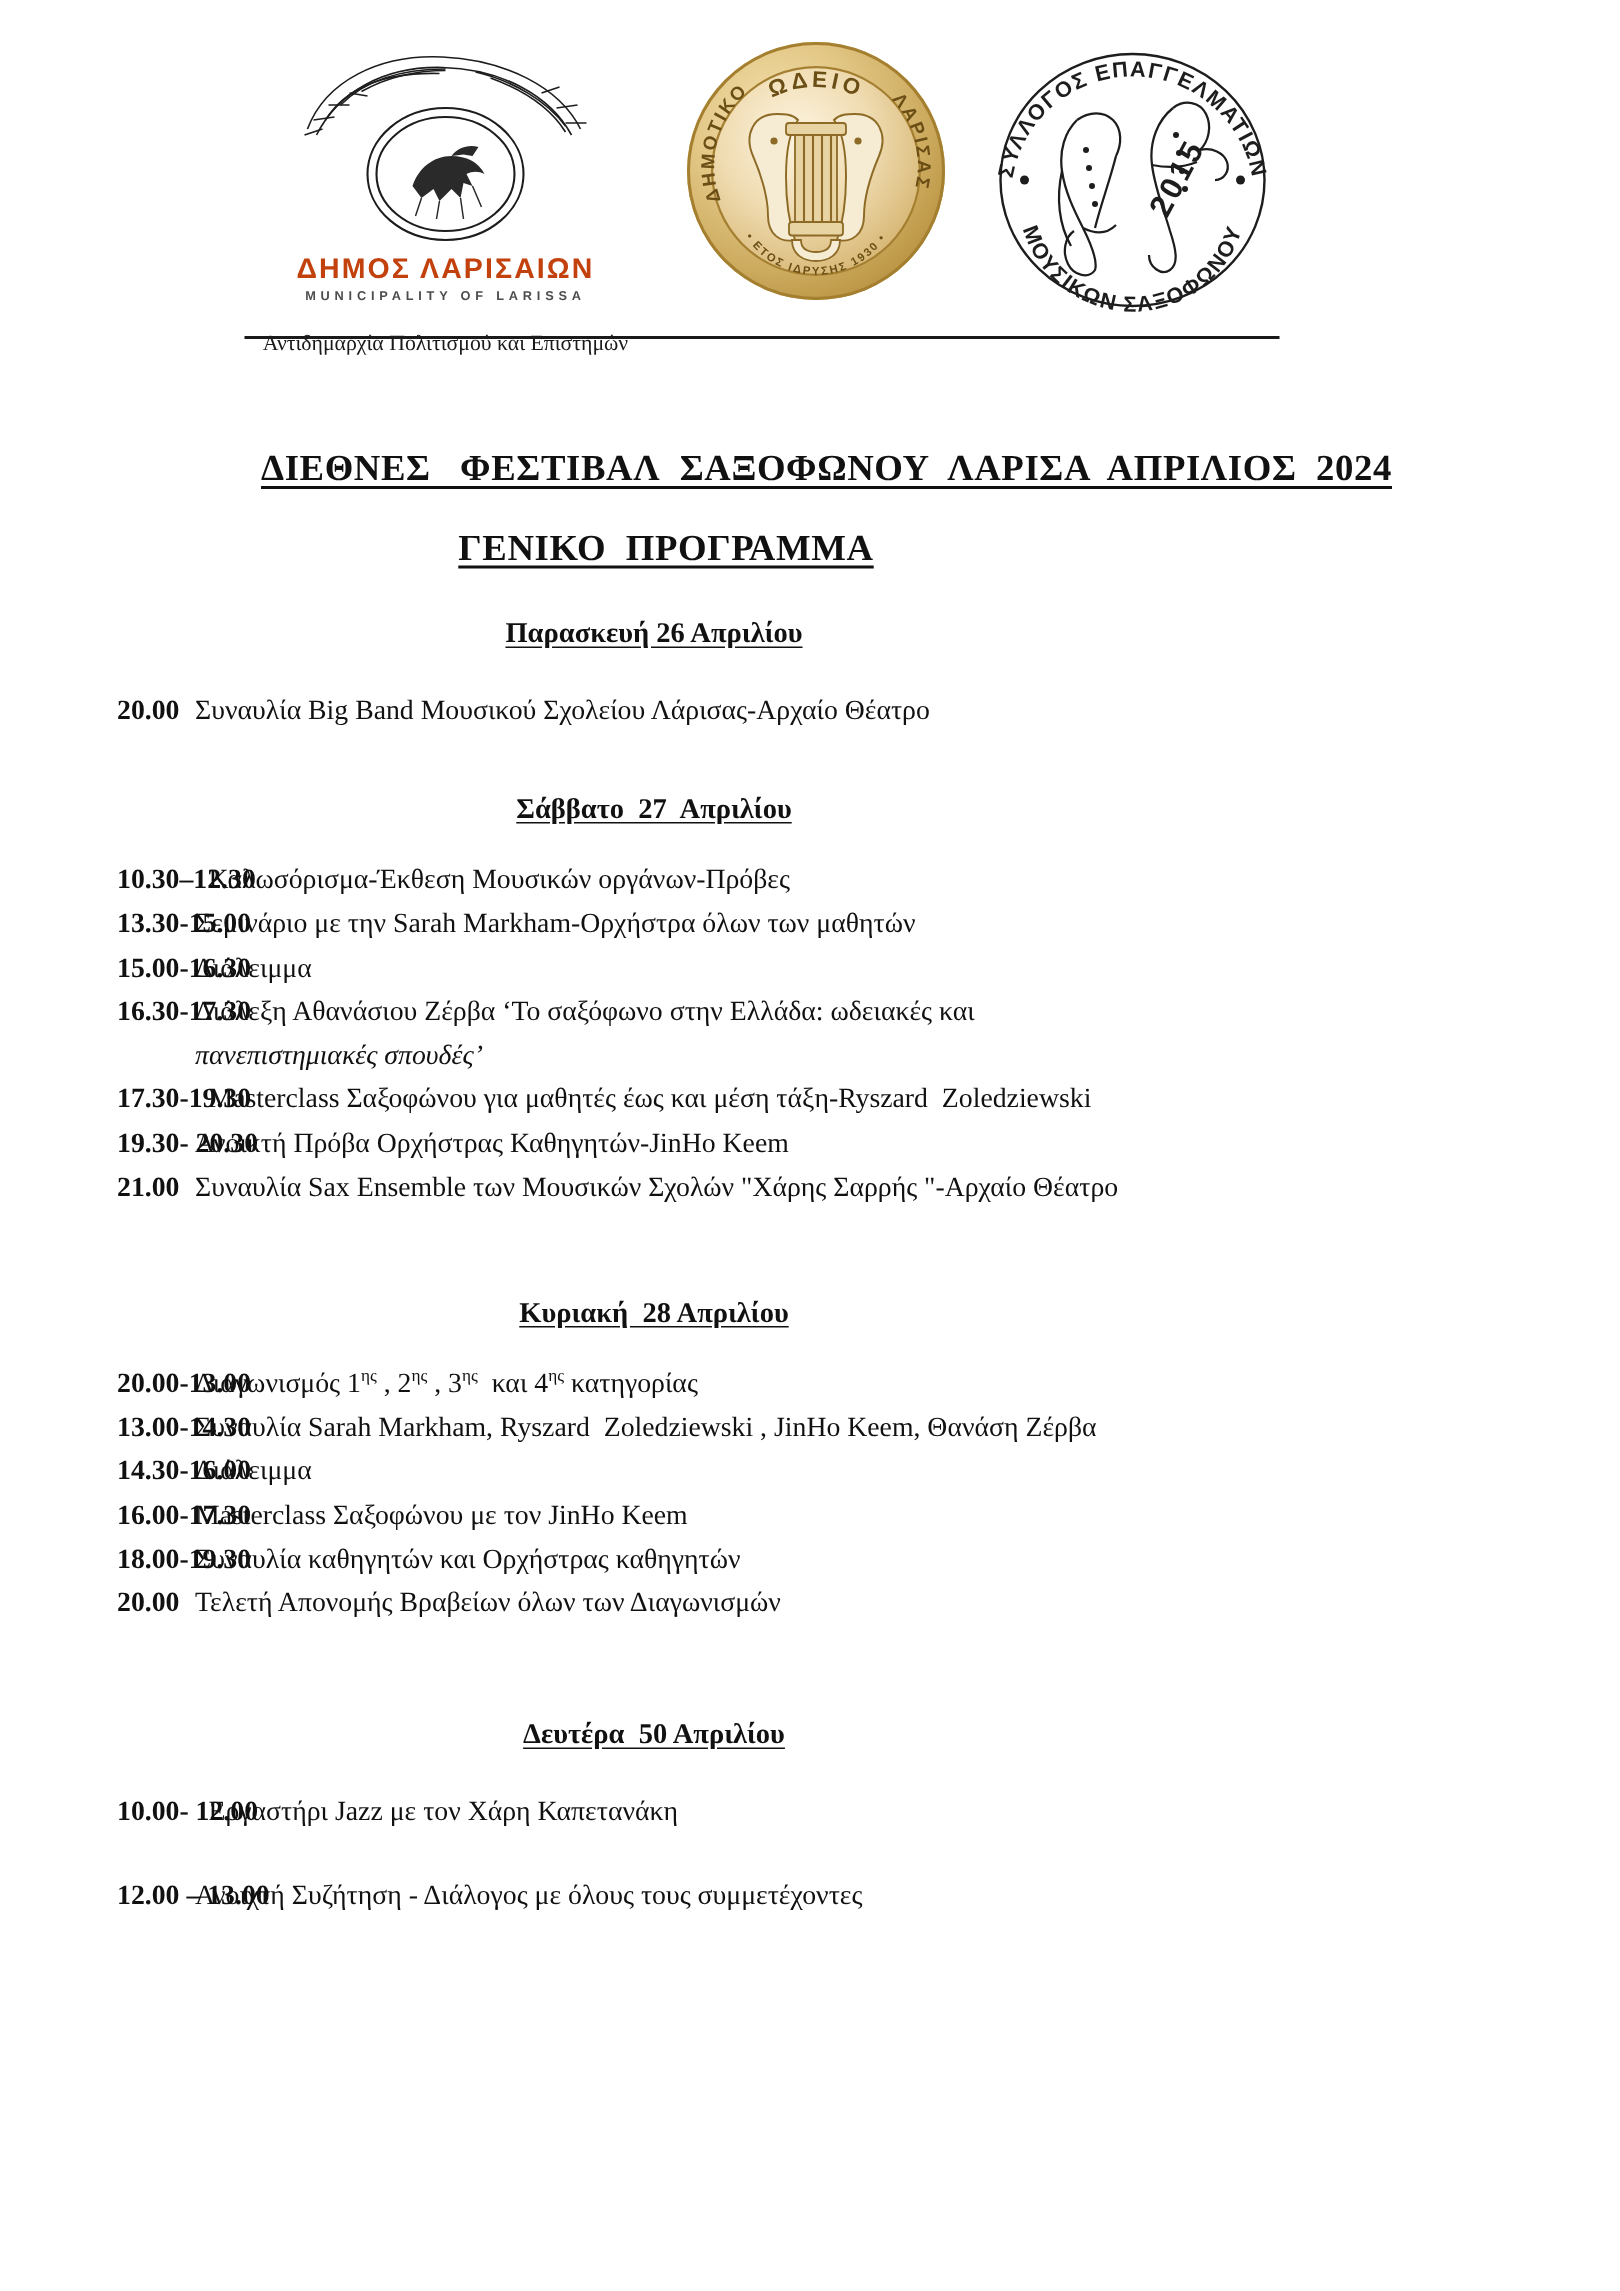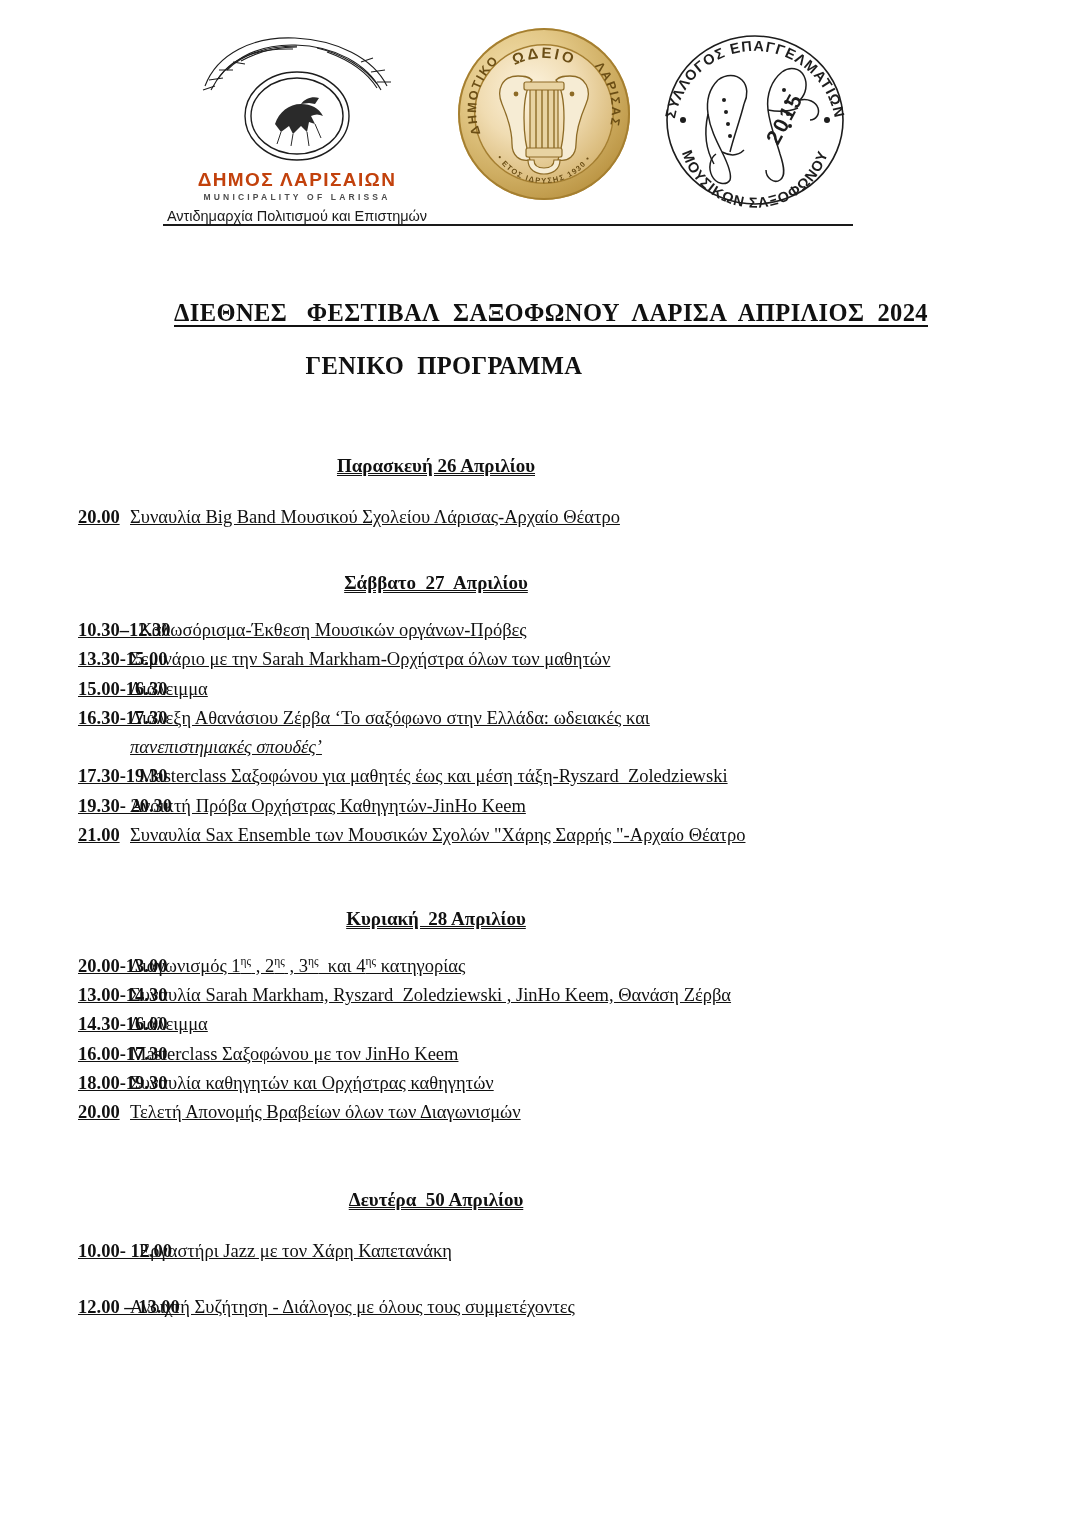--- a/index.html
+++ b/index.html
@@ -56,24 +56,24 @@
   .muni-sub {
     font-family: "Liberation Sans", "DejaVu Sans", sans-serif;
     font-size: 8.5px;
     font-weight: 700;
     letter-spacing: 3.2px;
     color: #4d4d4d;
     margin-top: 3px;
     white-space: nowrap;
   }
   .muni-sub2 {
-    font-family: Liberation Sans, sans-serif;
+    font-family: Liberation Serif, serif;
     font-size: 14.5px;
     color: #1a1a1a;
-    margin-top: 6px;
+    margin-top: 19px;
     white-space: nowrap;
   }
 
   
   .logo-seal { width: 176px; }
   .seal {
     position: relative;
     width: 172px;
     height: 172px;
     border-radius: 50%;
@@ -123,31 +123,31 @@
   }
   .doc-subtitle {
     position: absolute;
     top: 352px;
     left: 0;
     width: 888px;
     text-align: center;
     font-size: 24.5px;
     font-weight: 700;
     letter-spacing: 0.4px;
+    text-decoration: underline;
     text-underline-offset: 4px;
     white-space: pre;
   }
 
   
   .schedule {
     position: absolute;
-    top: 455px;
+    top: 412px;
     left: 0;
     width: 872px;
-    text-decoration: underline;
   }
   .day-block { width: 100%; }
   .day-heading {
     text-align: center;
     font-size: 19px;
     font-weight: 700;
     text-decoration: underline;
     text-underline-offset: 3px;
     white-space: pre;
   }

